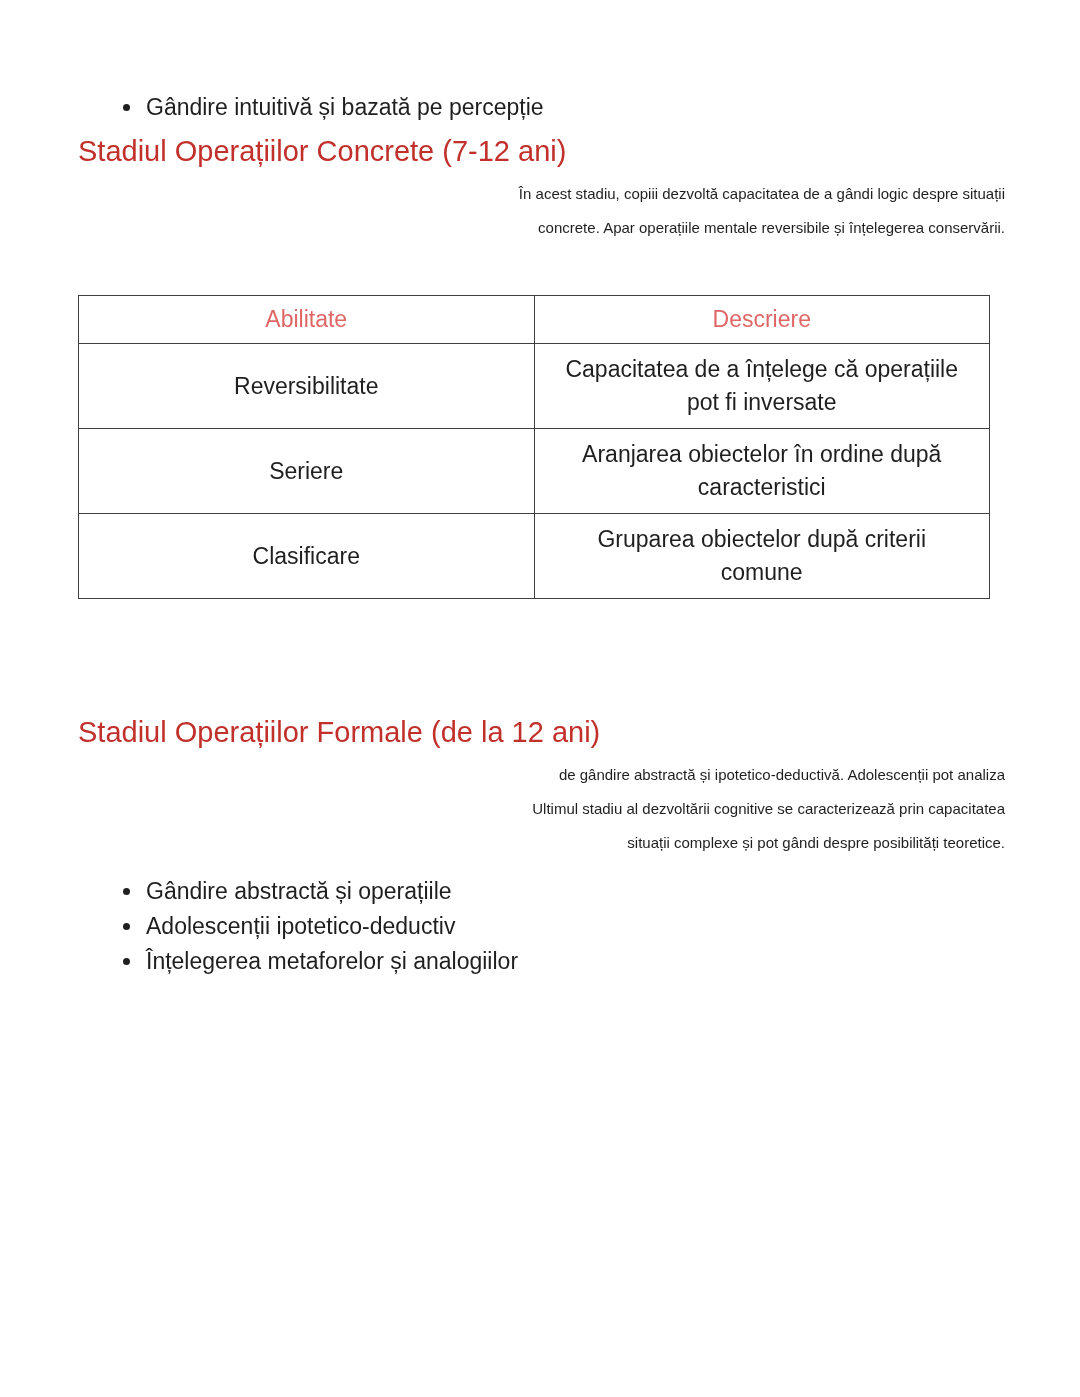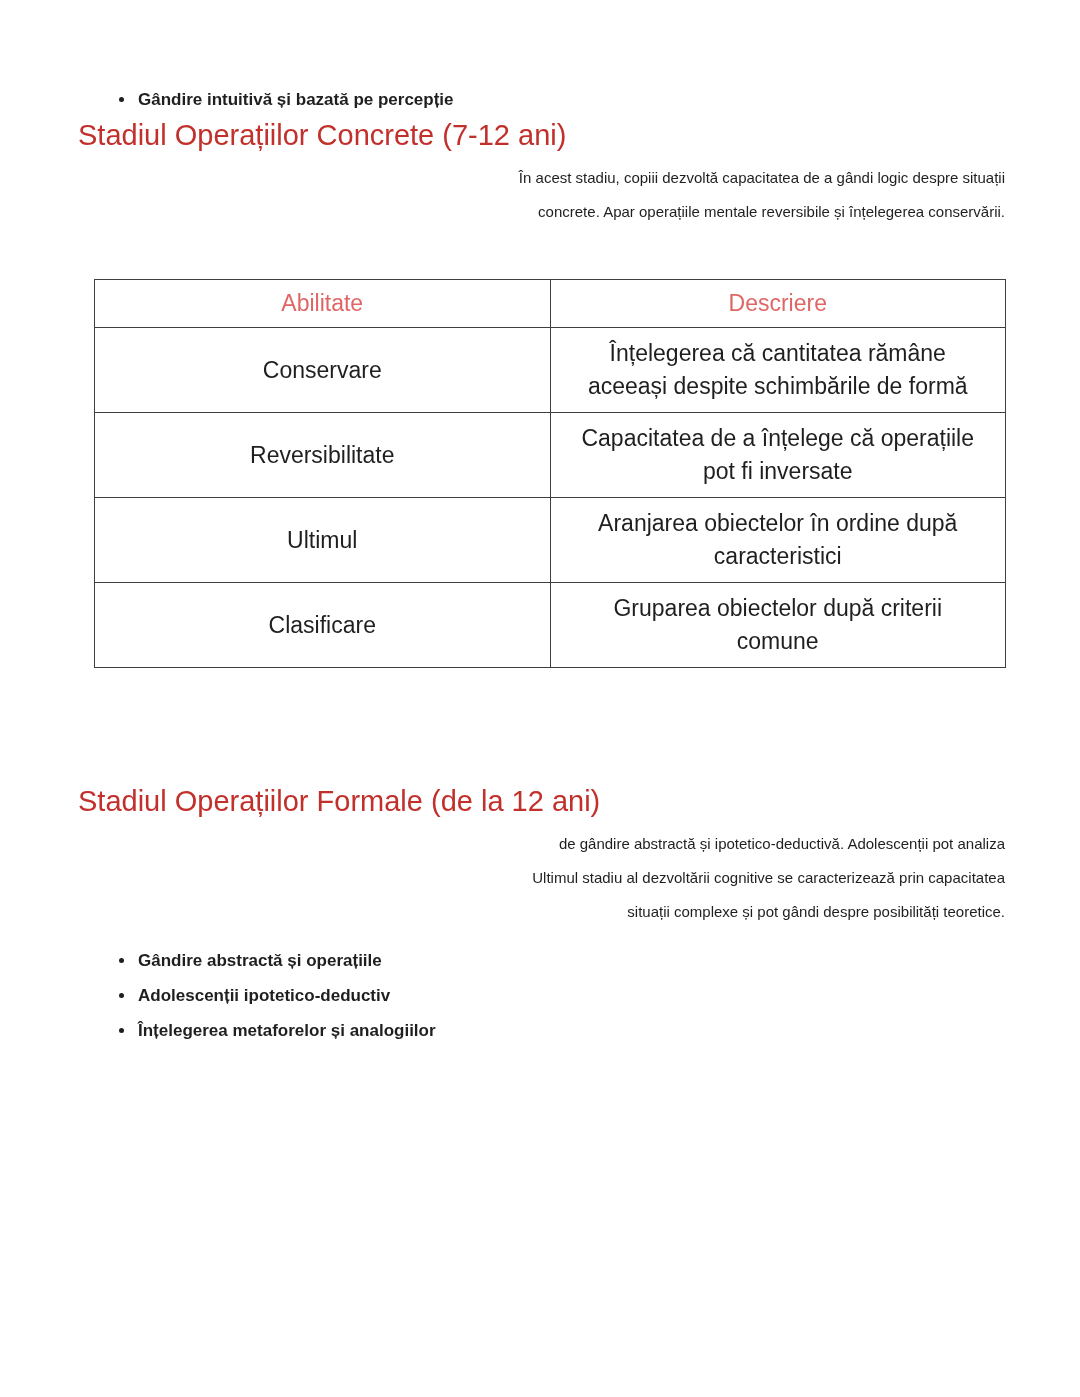--- a/index.html
+++ b/index.html
@@ -18,26 +18,25 @@
   .page {
     width: 1080px;
     min-height: 1397px;
     margin: 0 auto;
     background: var(--page-bg);
     padding: 82px 75px 40px 78px;
     font-family: "Liberation Sans", sans-serif;
     color: var(--body-text);
   }
   .bullets {
-    margin: 0;
+    margin: 8px;
     padding-left: 58px;
-    font-size: 17px;
+    font-size: 23px;
     line-height: 35px;
     color: var(--body-text);
-    font-weight: bold;
   }
   .bullets li {
     padding-left: 2px;
   }
   .section-heading {
     margin: 0;
     font-size: 29px;
     line-height: 36px;
     font-weight: 400;
     color: var(--heading-red);
@@ -51,21 +50,20 @@
     max-width: 932px;
     text-align: right;
   }
   .para .pline { display: block; }
   .section-bullets { margin-top: 14px; }
   .abilities-table {
     border-collapse: collapse;
     width: 912px;
     margin-top: 50px;
     table-layout: fixed;
-    margin-left: 16px;
   }
   .abilities-table th,
   .abilities-table td {
     border: 1.5px solid var(--table-border);
     width: 50%;
     text-align: center;
     vertical-align: middle;
     font-size: 23px;
     line-height: 33px;
     padding: 9px 20px;
@@ -96,29 +94,25 @@
 
     <table class="abilities-table">
       <thead>
         <tr>
           <th>Abilitate</th>
           <th>Descriere</th>
         </tr>
       </thead>
       <tbody>
         <tr>
-          <td>Conservare</td>
-          <td>Înțelegerea că cantitatea rămâne aceeași despite schimbările de formă</td>
-        </tr>
-        <tr>
           <td>Reversibilitate</td>
           <td>Capacitatea de a înțelege că operațiile pot fi inversate</td>
         </tr>
         <tr>
-          <td>Ultimul</td>
+          <td>Seriere</td>
           <td>Aranjarea obiectelor în ordine după caracteristici</td>
         </tr>
         <tr>
           <td>Clasificare</td>
           <td>Gruparea obiectelor după criterii comune</td>
         </tr>
       </tbody>
     </table>
   </section>
 

